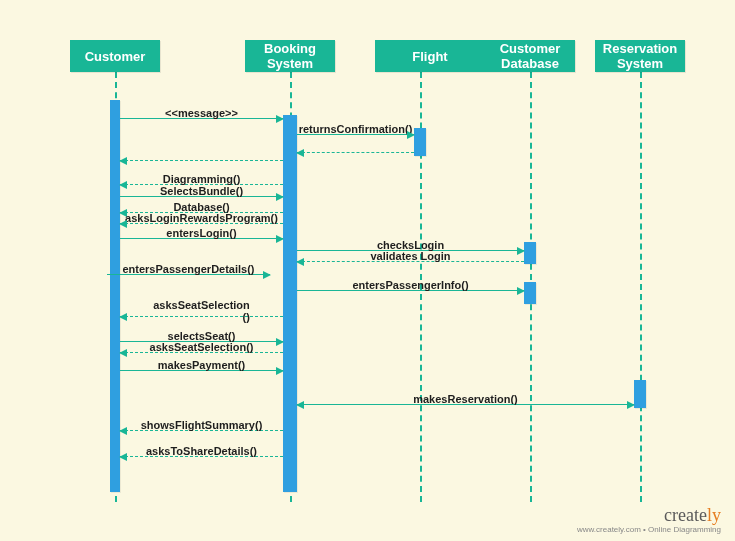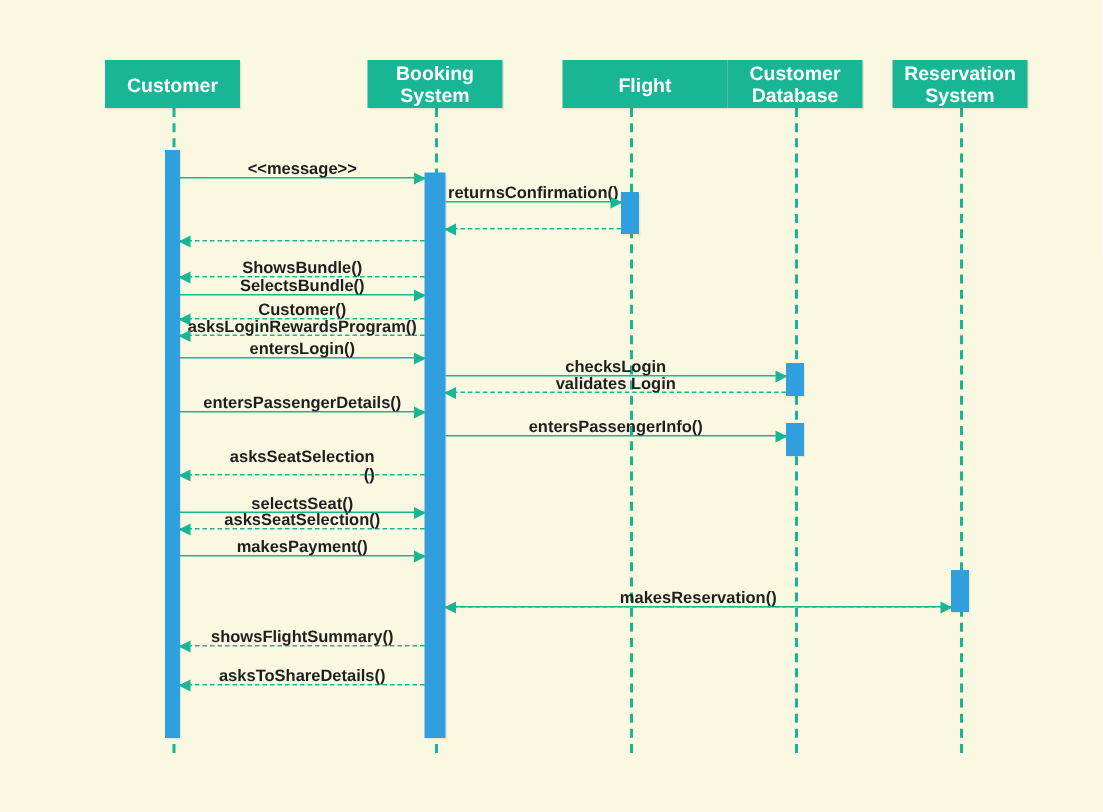--- a/index.html
+++ b/index.html
@@ -131,50 +131,50 @@
 
   <div class="msg dashed" style="left:297px;top:152px;width:117px;">
     <span class="head left"></span>
   </div>
 
   <div class="msg dashed" style="left:120px;top:160px;width:163px;">
     <span class="head left"></span>
   </div>
 
   <div class="msg dashed center" style="left:120px;top:184px;width:163px;">
-    <span class="label">ShowsBundle()</span>
+    <span class="label">Diagramming()</span>
       <span class="head left"></span>
   </div>
   <div class="msg solid center" style="left:120px;top:196px;width:163px;">
     <span class="label">SelectsBundle()</span>
       <span class="head right"></span>
   </div>
   <div class="msg dashed center" style="left:120px;top:212px;width:163px;">
-    <span class="label">Customer()</span>
+    <span class="label">Database()</span>
       <span class="head left"></span>
   </div>
   <div class="msg dashed center" style="left:120px;top:223px;width:163px;">
     <span class="label">asksLoginRewardsProgram()</span>
       <span class="head left"></span>
   </div>
   <div class="msg solid center" style="left:120px;top:238px;width:163px;">
     <span class="label">entersLogin()</span>
       <span class="head right"></span>
   </div>
 
   <div class="msg solid center" style="left:297px;top:250px;width:227px;">
     <span class="label">checksLogin</span>
       <span class="head right"></span>
   </div>
   <div class="msg dashed center" style="left:297px;top:261px;width:227px;">
     <span class="label">validates Login</span>
       <span class="head left"></span>
   </div>
 
-  <div class="msg solid center" style="left:120px;top:274px;width:163px;">
+  <div class="msg solid center" style="left:107px;top:274px;width:163px;">
     <span class="label">entersPassengerDetails()</span>
       <span class="head right"></span>
   </div>
 
   <div class="msg solid center" style="left:297px;top:290px;width:227px;">
     <span class="label">entersPassengerInfo()</span>
       <span class="head right"></span>
   </div>
 
   <div class="msg dashed center" style="left:120px;top:316px;width:163px;">
@@ -206,14 +206,20 @@
 
   <div class="msg dashed center" style="left:120px;top:430px;width:163px;">
     <span class="label">showsFlightSummary()</span>
       <span class="head left"></span>
   </div>
   <div class="msg dashed center" style="left:120px;top:456px;width:163px;">
     <span class="label">asksToShareDetails()</span>
       <span class="head left"></span>
   </div>
 
+  <div class="watermark">
+    <div class="brand">
+      <span>create</span><span class="accent">ly</span>
+    </div>
+    <div>www.creately.com • Online Diagramming</div>
+  </div>
 
 </div>
 
 </body></html>

